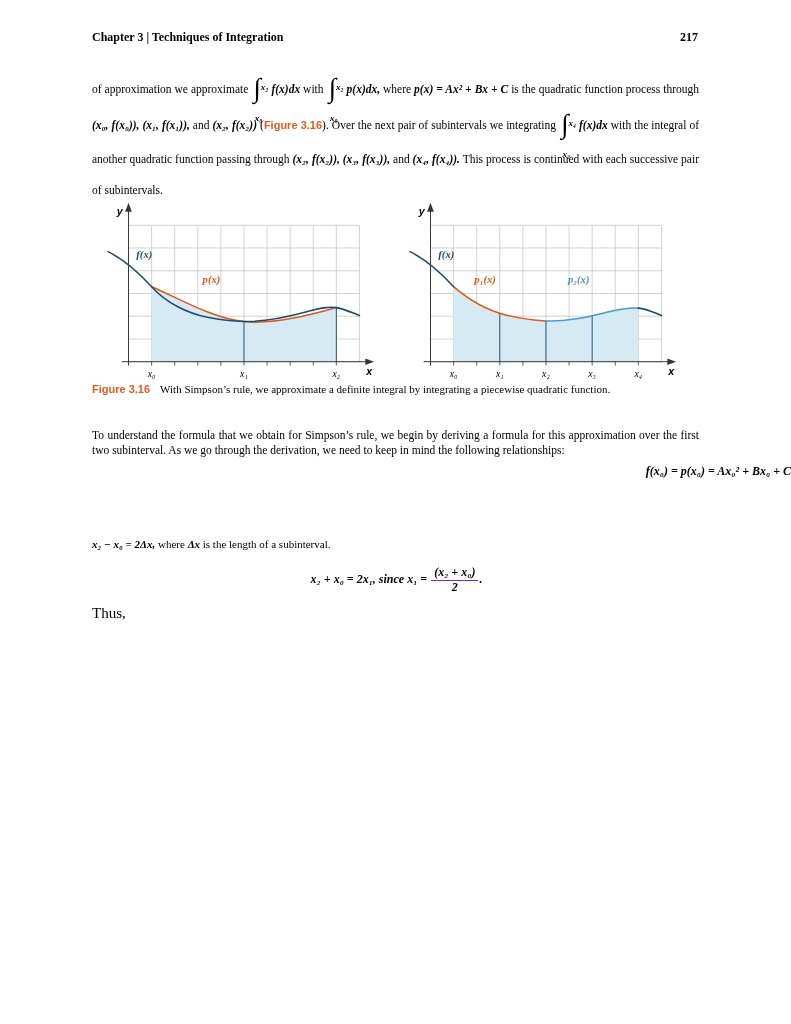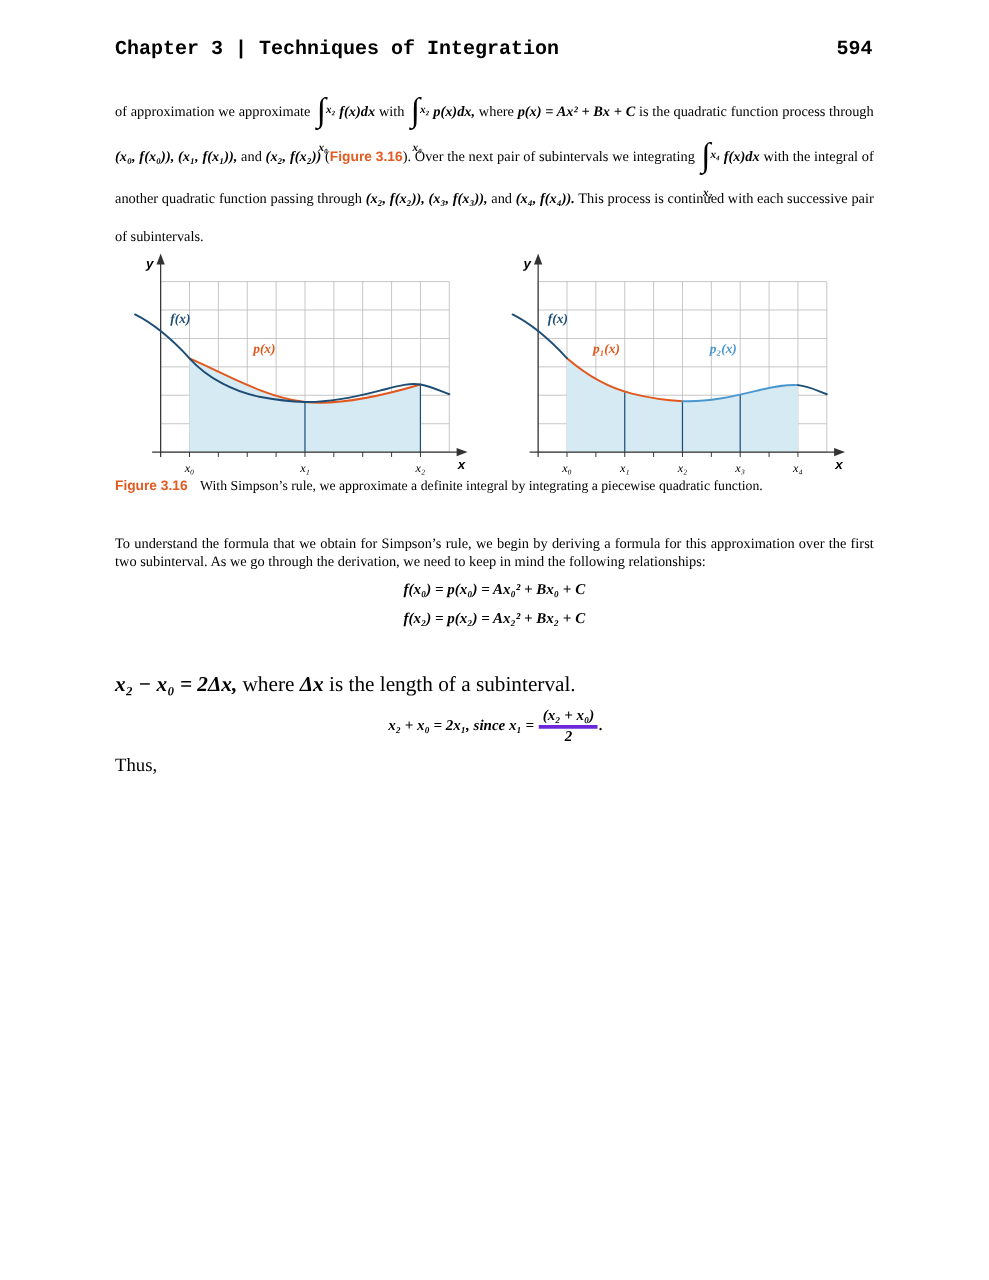--- a/index.html
+++ b/index.html
@@ -4,22 +4,22 @@
 <style>
   html,body{margin:0;padding:0;}
   body{
     width:791px;height:1024px;background:#ffffff;position:relative;
     font-family:"Liberation Serif","DejaVu Serif",serif;color:#000;
     overflow:hidden;
   }
   .header{
     position:absolute;top:30px;left:92px;width:606px;
     display:flex;justify-content:space-between;
-    font-family:Liberation Mono, monospace;
-    font-size:16px;font-weight:700;
+    font-family:Liberation Serif, serif;
+    font-size:12px;font-weight:700;
   }
   .para{
     position:absolute;left:92px;width:607px;
     font-size:11.5px;text-align:justify;
   }
   #para1{top:72px;line-height:31px;}
   #para2{top:428px;line-height:14.6px;}
   .m{font-style:italic;font-weight:600;}
   .fig-link{
     color:#e25b21;font-weight:700;
@@ -34,40 +34,40 @@
   }
   .int-lims .u{margin-top:-1px;}
   .int-lims .l{margin-left:-6px;margin-bottom:-1px;}
   .figure-row{position:absolute;top:198px;left:104px;display:flex;gap:24px;}
   .figure-row svg{display:block;}
   .caption{position:absolute;top:383px;left:92px;width:612px;font-size:11px;}
   .cap-label{
     color:#e25b21;font-weight:700;margin-right:10px;
     font-family:"Liberation Sans","DejaVu Sans",sans-serif;
   }
-  .eq-block{position:absolute;top:460px;left:0;width:791px;text-align:center;}
+  .eq-block{position:absolute;top:460px;left:0;width:791px;text-align:right;}
   .eq-line{font-size:12px;line-height:22.5px;font-style:italic;font-weight:600;}
-  .sub-line{position:absolute;top:538px;left:92px;font-size:17px;}
+  .sub-line{position:absolute;top:538px;left:92px;font-size:11px;}
   .eq2{position:absolute;top:566px;left:1px;width:791px;text-align:center;font-size:12px;}
   .frac{display:inline-block;vertical-align:middle;text-align:center;line-height:1.15;margin:0 1px;}
-  .frac .num{display:block;padding:0 3px;border-bottom:3px solid #6d28d9;}
+  .frac .num{display:block;padding:0 3px;border-bottom:1px solid #6d28d9;}
   .frac .den{display:block;}
   .thus{position:absolute;top:605px;left:92px;font-size:15px;}
   text{font-family:"Liberation Serif","DejaVu Serif",serif;}
   .axis-lbl{font-weight:700;font-style:italic;font-size:11px;
     font-family:"Liberation Sans","DejaVu Sans",sans-serif;}
   .tick-lbl{font-style:italic;font-size:10px;}
   .curve-lbl{font-style:italic;font-size:11px;font-weight:600;}
 </style>
 </head>
 <body>
 
 <div class="header">
   <span>Chapter 3 | Techniques of Integration</span>
-  <span>594</span>
+  <span>217</span>
 </div>
 
 <div class="para" id="para1"><span>of approximation we approximate </span><span class="int">
       <span class="int-sign">∫</span>
       <span class="int-lims">
         <span class="u">x₂</span>
         <span class="l">x₀</span>
       </span>
     </span><span class="m">f(x)dx</span><span> with </span><span class="int">
       <span class="int-sign">∫</span>
@@ -137,20 +137,19 @@
 </div>
 
 <div class="caption">
   <span class="cap-label">Figure 3.16</span><span>With Simpson’s rule, we approximate a definite integral by integrating a piecewise quadratic function.</span>
 </div>
 
 <div class="para" id="para2">To understand the formula that we obtain for Simpson’s rule, we begin by deriving a formula for this approximation over the first two subinterval. As we go through the derivation, we need to keep in mind the following relationships:</div>
 
 <div class="eq-block">
   <div class="eq-line">f(x₀) = p(x₀) = Ax₀² + Bx₀ + C</div>
-  <div class="eq-line">f(x₂) = p(x₂) = Ax₂² + Bx₂ + C</div>
 </div>
 
 <div class="sub-line"><span class="m">x₂ − x₀ = 2Δx,</span><span> where </span><span class="m">Δx</span><span> is the length of a subinterval.</span></div>
 
 <div class="eq2"><span class="m">x₂ + x₀ = 2x₁,  since x₁ = </span><span class="frac m"><span class="num">(x₂ + x₀)</span><span class="den">2</span></span><span class="m">.</span></div>
 
 <div class="thus">Thus,</div>
 
 </body></html>

